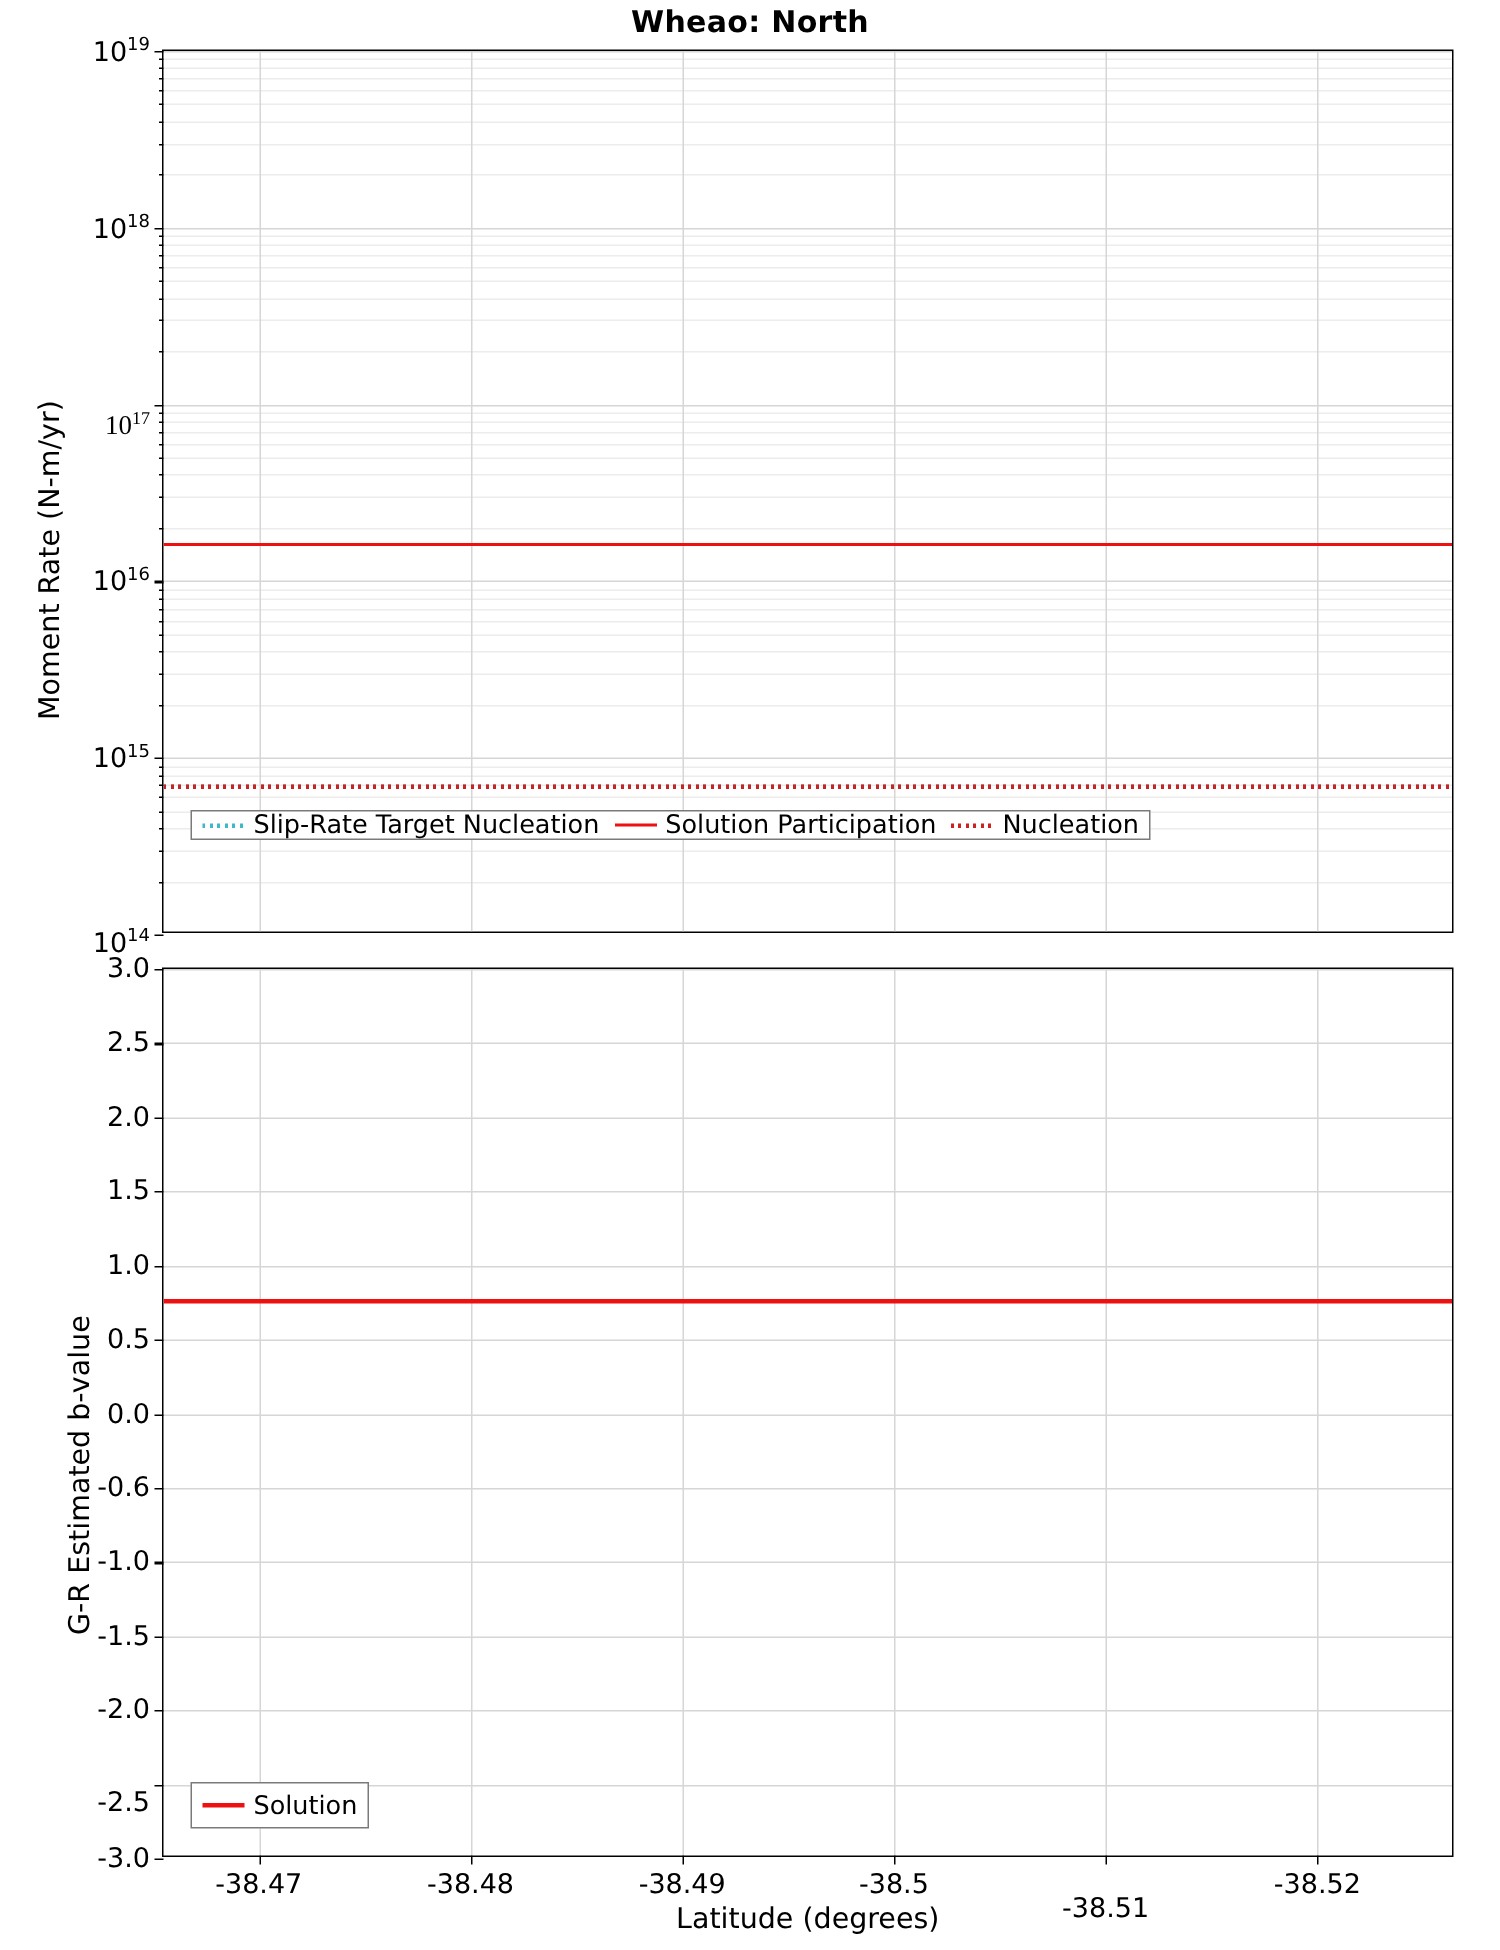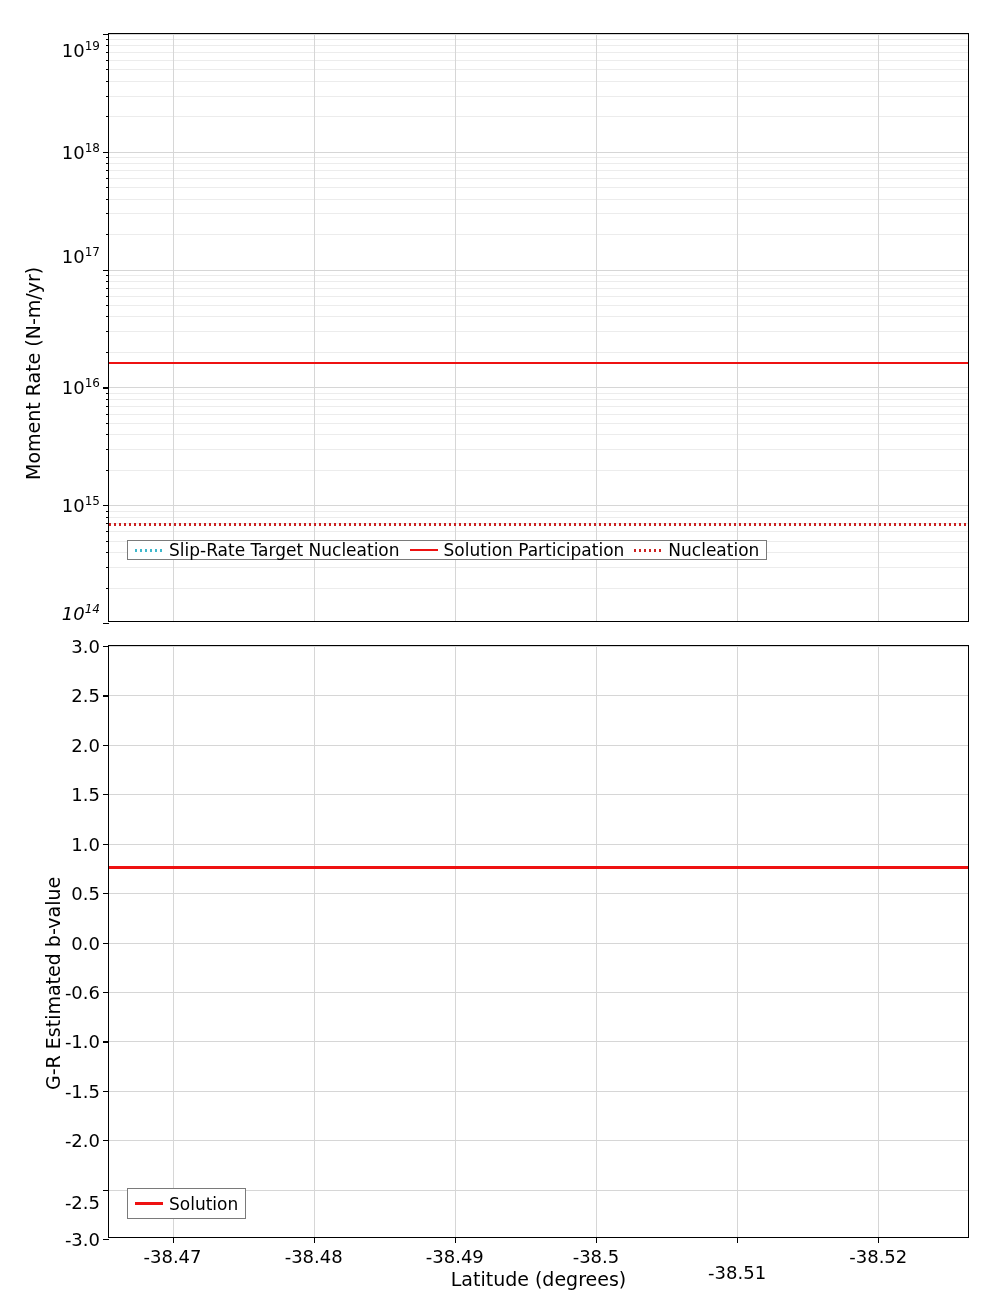--- a/index.html
+++ b/index.html
@@ -207,20 +207,21 @@
   .legend-label {
     font-size: 17px;
     color: #000000;
   }
 </style>
 </head>
 <body>
 
 <div id="figure">
 
+  <div id="chart-title">Wheao: North</div>
 
   <div id="panel-top" class="panel">
     <div class="plotarea" id="plot-top">
         <div class="gridline-h minor" style="top: 553.539px;"></div>
         <div class="gridline-h minor" style="top: 532.795px;"></div>
         <div class="gridline-h minor" style="top: 518.077px;"></div>
         <div class="gridline-h minor" style="top: 506.661px;"></div>
         <div class="gridline-h minor" style="top: 497.334px;"></div>
         <div class="gridline-h minor" style="top: 489.447px;"></div>
         <div class="gridline-h minor" style="top: 482.616px;"></div>
@@ -266,33 +267,33 @@
         <div class="gridline-v" style="left: 204.664px;"></div>
         <div class="gridline-v" style="left: 345.811px;"></div>
         <div class="gridline-v" style="left: 486.959px;"></div>
         <div class="gridline-v" style="left: 628.107px;"></div>
         <div class="gridline-v" style="left: 769.254px;"></div>
         <div class="dataline line-dotted-cyan" style="top: 489.43px;"></div>
         <div class="dataline line-solid-red" style="top: 327.855px;"></div>
         <div class="dataline line-dotted-red" style="top: 489.43px;"></div>
       </div>
   <div class="tick-mark ytick-major" style="top: 0px;"></div>
-      <div class="ytick-label" style="top: 16px;">10<sup>19</sup></div>
+      <div class="ytick-label" style="top: 0px;">10<sup>19</sup></div>
       <div class="tick-mark ytick-major" style="top: 117.8px;"></div>
       <div class="ytick-label" style="top: 117.8px;">10<sup>18</sup></div>
       <div class="tick-mark ytick-minor" style="top: 82.3387px;"></div>
       <div class="tick-mark ytick-minor" style="top: 61.5951px;"></div>
       <div class="tick-mark ytick-minor" style="top: 46.8773px;"></div>
       <div class="tick-mark ytick-minor" style="top: 35.4613px;"></div>
       <div class="tick-mark ytick-minor" style="top: 26.1338px;"></div>
       <div class="tick-mark ytick-minor" style="top: 18.2475px;"></div>
       <div class="tick-mark ytick-minor" style="top: 11.416px;"></div>
       <div class="tick-mark ytick-minor" style="top: 5.39023px;"></div>
       <div class="tick-mark ytick-major" style="top: 235.6px;"></div>
-      <div class="ytick-label" style="top: 222px;">10<sup>17</sup></div>
+      <div class="ytick-label" style="top: 249px; font-family: Liberation Serif, serif;">10<sup>17</sup></div>
       <div class="tick-mark ytick-minor" style="top: 200.139px;"></div>
       <div class="tick-mark ytick-minor" style="top: 179.395px;"></div>
       <div class="tick-mark ytick-minor" style="top: 164.677px;"></div>
       <div class="tick-mark ytick-minor" style="top: 153.261px;"></div>
       <div class="tick-mark ytick-minor" style="top: 143.934px;"></div>
       <div class="tick-mark ytick-minor" style="top: 136.047px;"></div>
       <div class="tick-mark ytick-minor" style="top: 129.216px;"></div>
       <div class="tick-mark ytick-minor" style="top: 123.19px;"></div>
       <div class="tick-mark ytick-major" style="top: 353.4px;"></div>
       <div class="ytick-label" style="top: 353.4px;">10<sup>16</sup></div>
@@ -308,21 +309,21 @@
       <div class="ytick-label" style="top: 471.2px;">10<sup>15</sup></div>
       <div class="tick-mark ytick-minor" style="top: 435.739px;"></div>
       <div class="tick-mark ytick-minor" style="top: 414.995px;"></div>
       <div class="tick-mark ytick-minor" style="top: 400.277px;"></div>
       <div class="tick-mark ytick-minor" style="top: 388.861px;"></div>
       <div class="tick-mark ytick-minor" style="top: 379.534px;"></div>
       <div class="tick-mark ytick-minor" style="top: 371.647px;"></div>
       <div class="tick-mark ytick-minor" style="top: 364.816px;"></div>
       <div class="tick-mark ytick-minor" style="top: 358.79px;"></div>
       <div class="tick-mark ytick-major" style="top: 589px;"></div>
-      <div class="ytick-label" style="top: 579px; font-style: italic;">10<sup>14</sup></div>
+      <div class="ytick-label" style="top: 594px;">10<sup>14</sup></div>
       <div class="tick-mark ytick-minor" style="top: 553.539px;"></div>
       <div class="tick-mark ytick-minor" style="top: 532.795px;"></div>
       <div class="tick-mark ytick-minor" style="top: 518.077px;"></div>
       <div class="tick-mark ytick-minor" style="top: 506.661px;"></div>
       <div class="tick-mark ytick-minor" style="top: 497.334px;"></div>
       <div class="tick-mark ytick-minor" style="top: 489.447px;"></div>
       <div class="tick-mark ytick-minor" style="top: 482.616px;"></div>
       <div class="tick-mark ytick-minor" style="top: 476.59px;"></div>
       <div class="tick-mark xtick-major" style="left: 63.5164px; top: 589px; position: absolute; height: 0px;"></div>
       <div class="tick-mark xtick-major" style="left: 204.664px; top: 589px; position: absolute; height: 0px;"></div>

